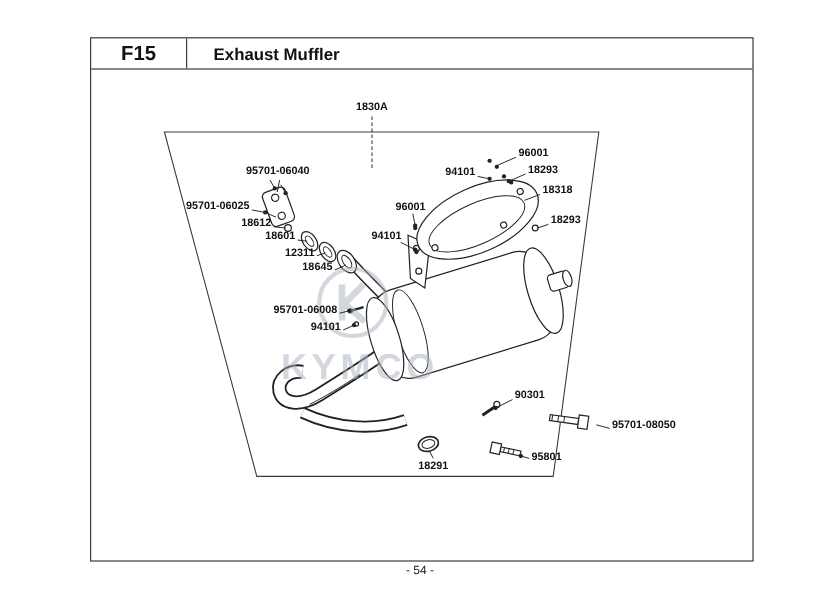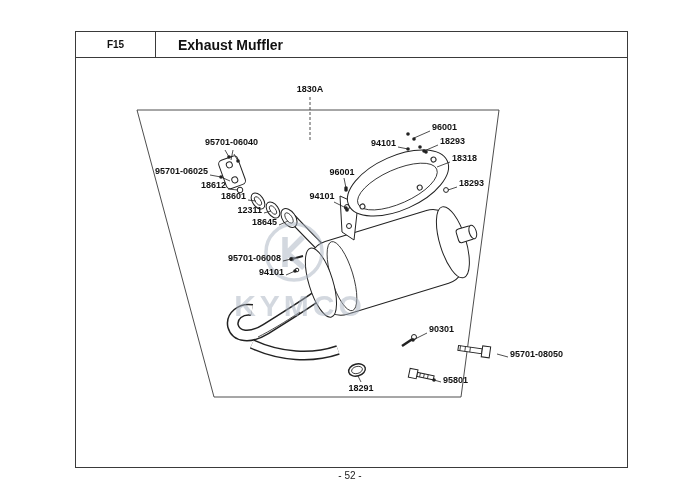--- a/index.html
+++ b/index.html
@@ -4,21 +4,21 @@
 <style>
   html,body{margin:0;padding:0;background:#fff;}
   .page{position:relative;width:700px;height:495px;background:#ffffff;
         font-family:"Liberation Sans",sans-serif;overflow:hidden;}
   .frame{position:absolute;left:75px;top:31px;width:553px;height:437px;
          border:1px solid #3a3a3a;box-sizing:border-box;}
   .header-row{position:absolute;left:0;top:0;width:100%;height:26px;
               border-bottom:1px solid #3a3a3a;box-sizing:border-box;display:flex;}
   .code-cell{width:80px;height:100%;border-right:1px solid #3a3a3a;box-sizing:border-box;
              display:flex;align-items:center;justify-content:center;
-             font-size:10px;font-weight:bold;color:#111;}
+             font-size:17px;font-weight:bold;color:#111;}
   .title-cell{flex:1;display:flex;align-items:center;padding-left:22px;
               font-size:14px;font-weight:bold;color:#111;}
   .footer{position:absolute;left:0;top:470px;width:700px;text-align:center;
           font-size:10px;color:#222;}
   svg{position:absolute;left:0;top:0;}
   .part-label{font-family:"Liberation Sans",sans-serif;font-size:9px;font-weight:bold;fill:#111;}
   .leader{stroke:#222;stroke-width:0.8;fill:none;}
   .leader.dashed{stroke-dasharray:3 2;}
   .art{stroke:#222;fill:#fff;stroke-width:1;}
   .thin{stroke:#222;fill:none;stroke-width:0.8;}
@@ -203,14 +203,14 @@
         <text x="322" y="199" text-anchor="middle" class="part-label">94101</text>
         <text x="281" y="261" text-anchor="end" class="part-label">95701-06008</text>
         <text x="284" y="275" text-anchor="end" class="part-label">94101</text>
         <text x="429" y="332" text-anchor="start" class="part-label">90301</text>
         <text x="510" y="357" text-anchor="start" class="part-label">95701-08050</text>
         <text x="361" y="391" text-anchor="middle" class="part-label">18291</text>
         <text x="443" y="383" text-anchor="start" class="part-label">95801</text>
       </g>
   </svg>
 
-  <div class="footer">- 52 -</div>
+  <div class="footer">- 54 -</div>
 </div>
 
 </body></html>

